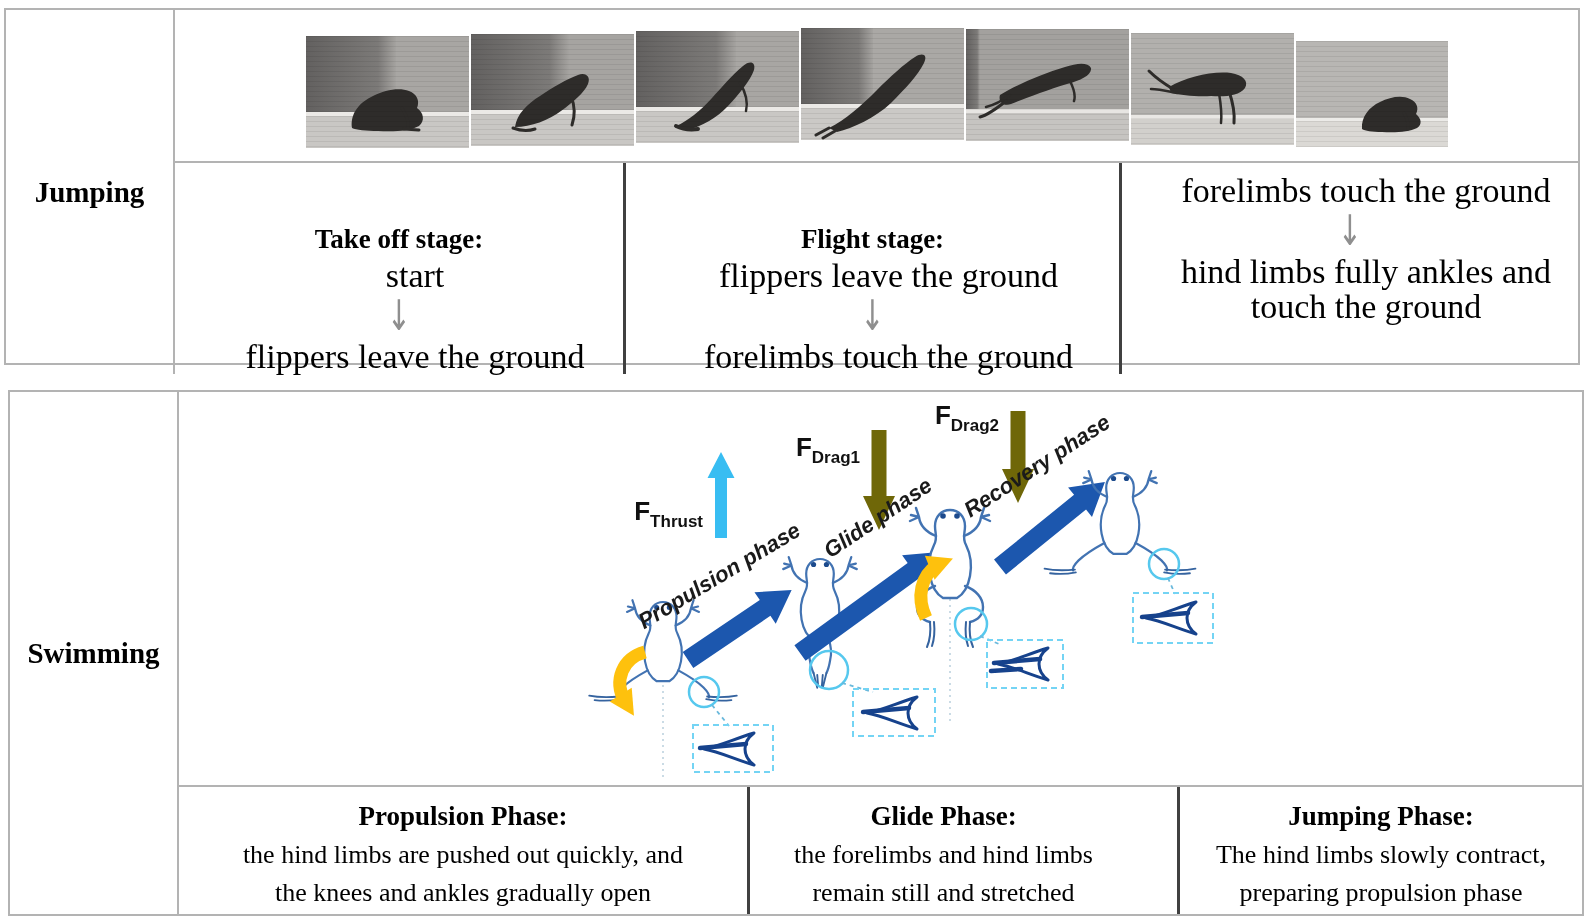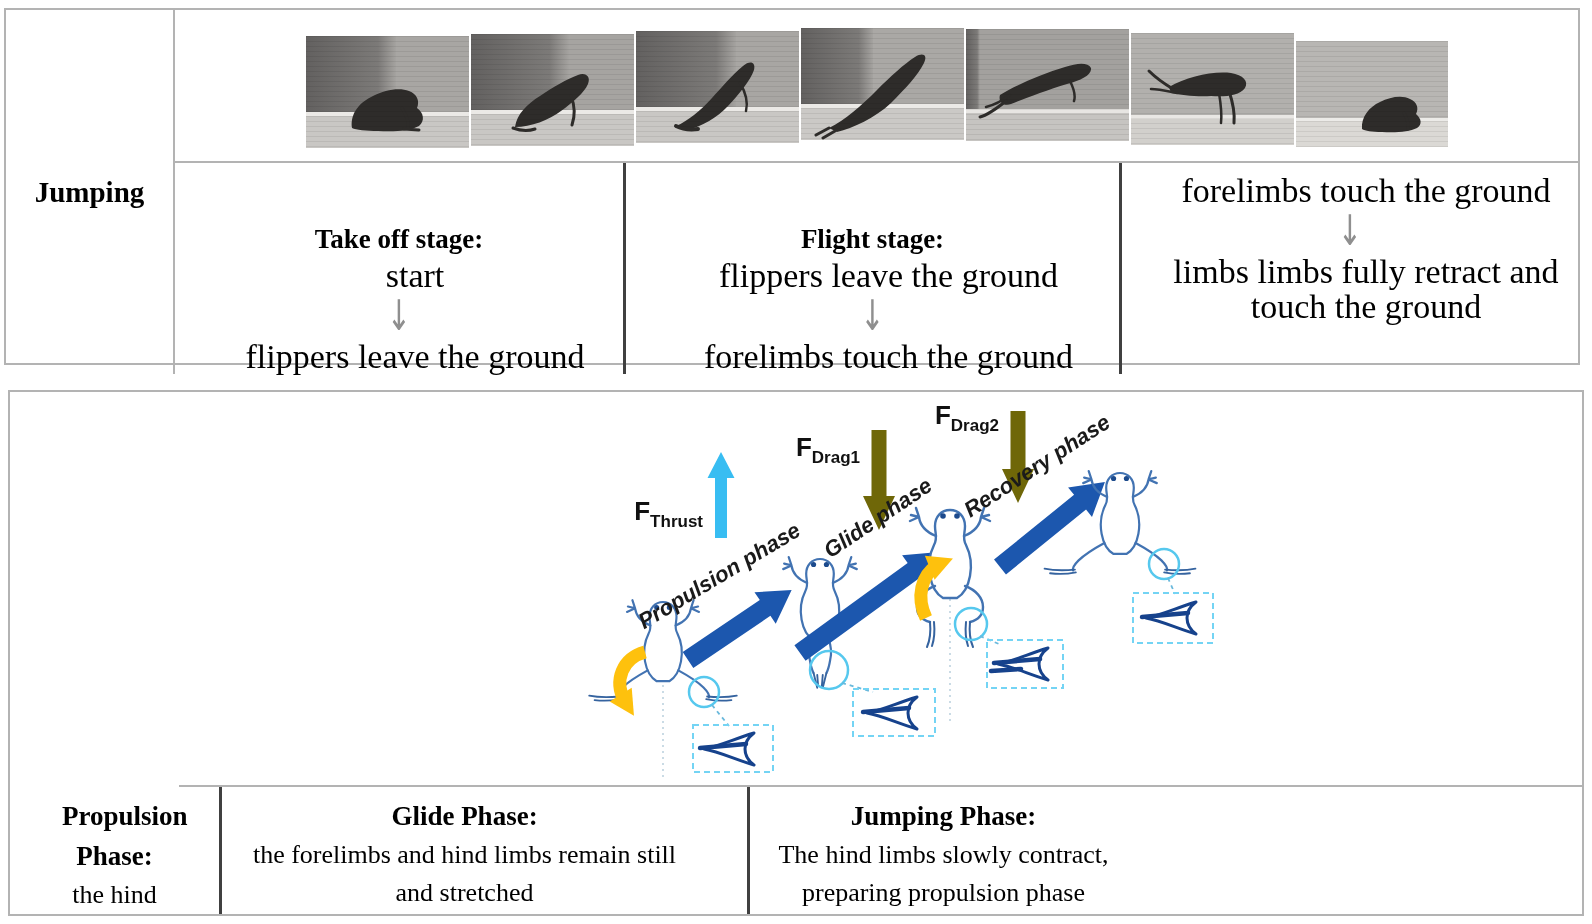--- a/index.html
+++ b/index.html
@@ -172,26 +172,29 @@
   <div class="stage-cell c2">
     <div class="stage-title">Flight stage:</div>
     <div class="stage-line">flippers leave the ground</div>
     <div class="stage-arrow">↓</div>
     <div class="stage-line">forelimbs touch the ground</div>
   </div>
 
   <div class="stage-cell c3">
     <div class="stage-line">forelimbs touch the ground</div>
     <div class="stage-arrow">↓</div>
-    <div class="stage-line">limbs limbs fully retract and touch the ground</div>
+    <div class="stage-line">hind limbs fully ankles and touch the ground</div>
   </div>
 </div>
 
 <div class="tbl" id="tbl-swim">
 
+  <div class="lbl-cell">
+    <span class="row-label">Swimming</span>
+  </div>
 
   <div class="diagram-cell">
     <svg width="100%" height="100%" viewBox="0 0 1403 393" preserveAspectRatio="xMidYMid meet">
 
       <path class="guide" d="M484,215 V385"></path>
       <path class="guide" d="M771,135 V330"></path>
 
       <g transform="translate(484,210) scale(0.9)">
         <path class="fb" d="M0,0 C-9,0 -15,7 -15,16 C-15,24 -12,28 -16,35 C-20,43 -22,55 -20,66 C-18,77 -14,84 -7,88 L7,88 C14,84 18,77 20,66 C22,55 20,43 16,35 C12,28 15,24 15,16 C15,7 9,0 0,0 Z"></path>
         <circle class="fe" cx="-7" cy="6" r="2.8"></circle>

